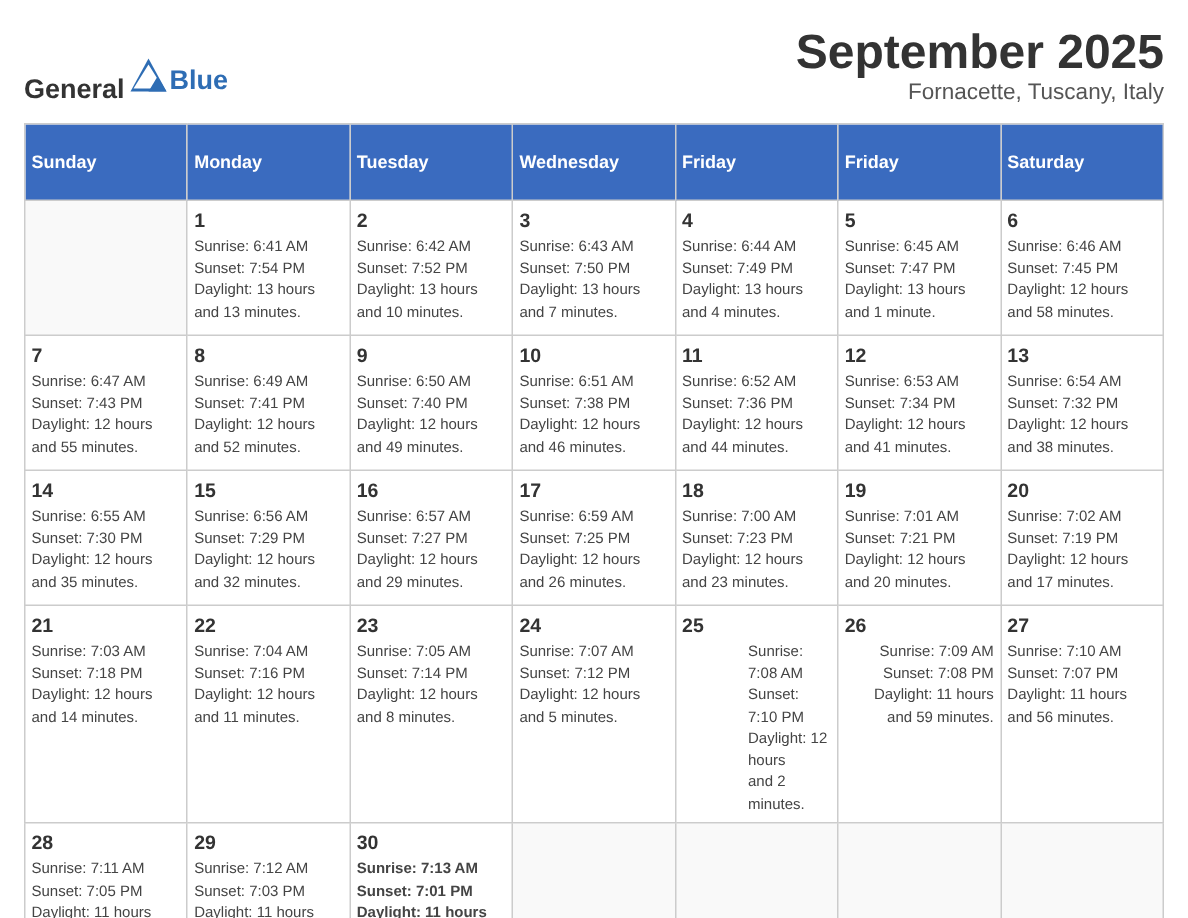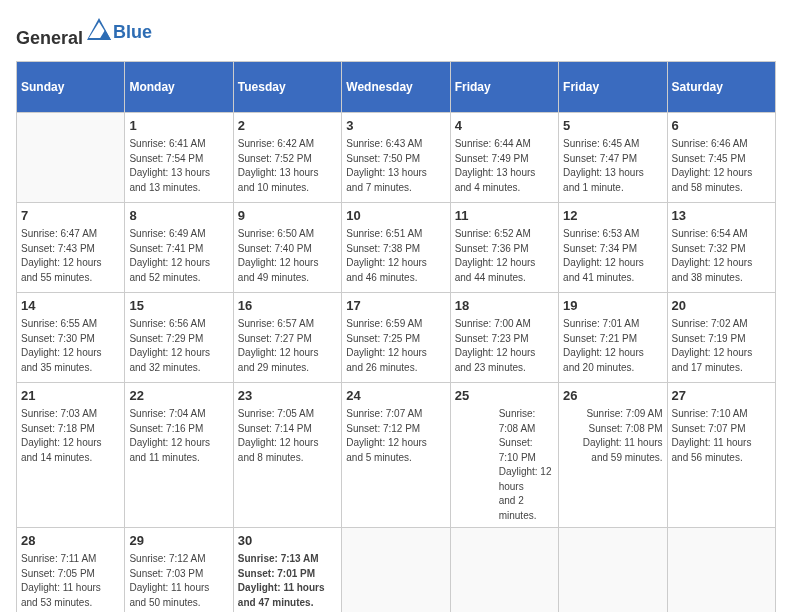--- a/index.html
+++ b/index.html
@@ -96,20 +96,24 @@
   <div class="logo">
     <div>
       <span class="logo-text-general">General</span><svg class="logo-icon" viewBox="0 0 28 28">
           <polygon points="14,2 26,24 2,24" fill="#2e6db4"></polygon>
           <polygon points="14,6 24,22 4,22" fill="white"></polygon>
           <polygon points="20,14 26,24 14,24" fill="#2e6db4"></polygon>
         </svg>
     </div>
     <span class="logo-text-blue">Blue</span>
   </div>
+  <div class="title-area">
+    <div class="month-title">September 2025</div>
+    <div class="subtitle">Fornacette, Tuscany, Italy</div>
+  </div>
 </div>
 
 <table class="calendar">
   <thead>
     <tr>
     <th>Sunday</th>
         <th>Monday</th>
         <th>Tuesday</th>
         <th>Wednesday</th>
         <th>Friday</th>

